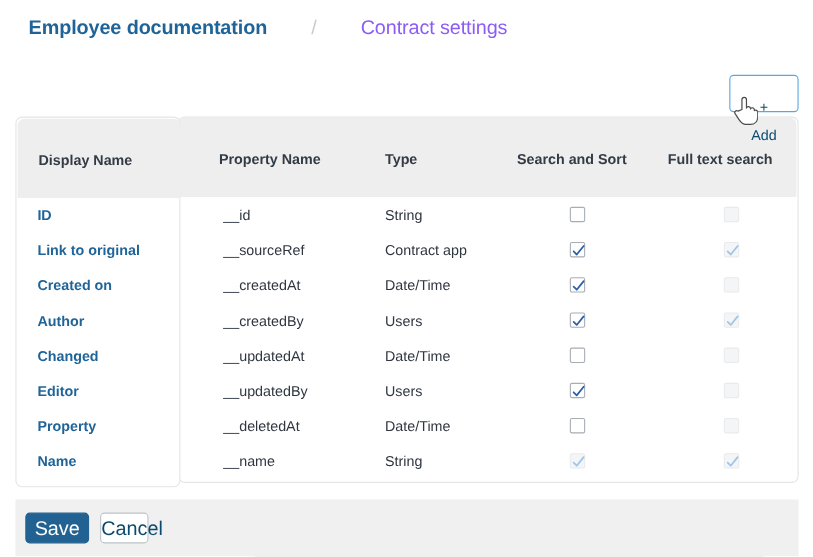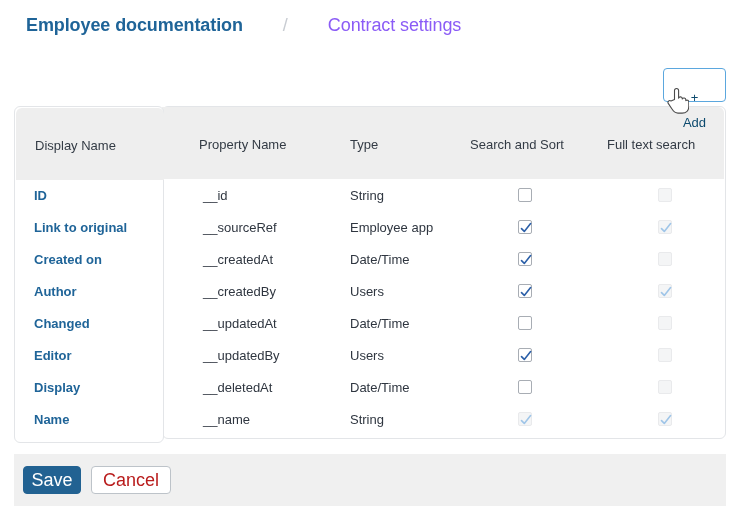--- a/index.html
+++ b/index.html
@@ -125,21 +125,21 @@
     width: 148px;
     height: 72px;
     background: #eeeeee;
     border-radius: 6px 6px 0 0;
     margin: 1px;
   }
 
   .hdr-cell {
     position: absolute;
     font-size: 13px;
-    font-weight: normal;
+    font-weight: bold;
     color: #333b45;
     white-space: nowrap;
   }
 
   .rows {
     position: absolute;
     left: 0;
     top: 74px;
     width: 712px;
     height: 258px;
@@ -211,24 +211,24 @@
   }
   .btn-save {
     left: 9px;
     width: 58px;
     background: #226292;
     border: 1px solid #226292;
     color: #ffffff;
   }
   .btn-cancel {
     left: 77px;
-    width: 80px;
+    width: 44px;
     background: #ffffff;
     border: 1px solid #bdc3c9;
-    color: #b91c1c;
+    color: #0c4a6e;
   }
 </style>
 </head>
 <body>
 
 <div class="breadcrumb">
   <span class="crumb-link">Employee documentation</span>
   <span class="crumb-sep">/</span>
   <span class="crumb-current">Contract settings</span>
 </div>
@@ -255,21 +255,21 @@
       <div class="row" style="top: 0px; padding-left: 18px;">
         <span class="cell c-display">ID</span>
         <span class="cell c-prop">__id</span>
         <span class="cell c-type">String</span>
         <span class="cb sort"></span>
         <span class="cb full disabled"></span>
       </div>
       <div class="row" style="top: 32px;">
         <span class="cell c-display">Link to original</span>
         <span class="cell c-prop">__sourceRef</span>
-        <span class="cell c-type">Employee app</span>
+        <span class="cell c-type">Contract app</span>
         <span class="cb sort">
           <svg width="12" height="12" viewBox="0 0 12 12">
             <polyline class="tick" points="1.5,6.6 4.3,9.4 10.6,1.6" fill="none" stroke-width="1.6" stroke-linecap="round" stroke-linejoin="round"></polyline>
           </svg>
         </span>
         <span class="cb full disabled">
           <svg width="12" height="12" viewBox="0 0 12 12">
             <polyline class="tick" points="1.5,6.6 4.3,9.4 10.6,1.6" fill="none" stroke-width="1.6" stroke-linecap="round" stroke-linejoin="round"></polyline>
           </svg>
         </span>
@@ -312,21 +312,21 @@
         <span class="cell c-prop">__updatedBy</span>
         <span class="cell c-type">Users</span>
         <span class="cb sort">
           <svg width="12" height="12" viewBox="0 0 12 12">
             <polyline class="tick" points="1.5,6.6 4.3,9.4 10.6,1.6" fill="none" stroke-width="1.6" stroke-linecap="round" stroke-linejoin="round"></polyline>
           </svg>
         </span>
         <span class="cb full disabled"></span>
       </div>
       <div class="row" style="top: 192px;">
-        <span class="cell c-display">Display</span>
+        <span class="cell c-display">Property</span>
         <span class="cell c-prop">__deletedAt</span>
         <span class="cell c-type">Date/Time</span>
         <span class="cb sort"></span>
         <span class="cb full disabled"></span>
       </div>
       <div class="row" style="top: 224px;">
         <span class="cell c-display">Name</span>
         <span class="cell c-prop">__name</span>
         <span class="cell c-type">String</span>
         <span class="cb sort disabled">

